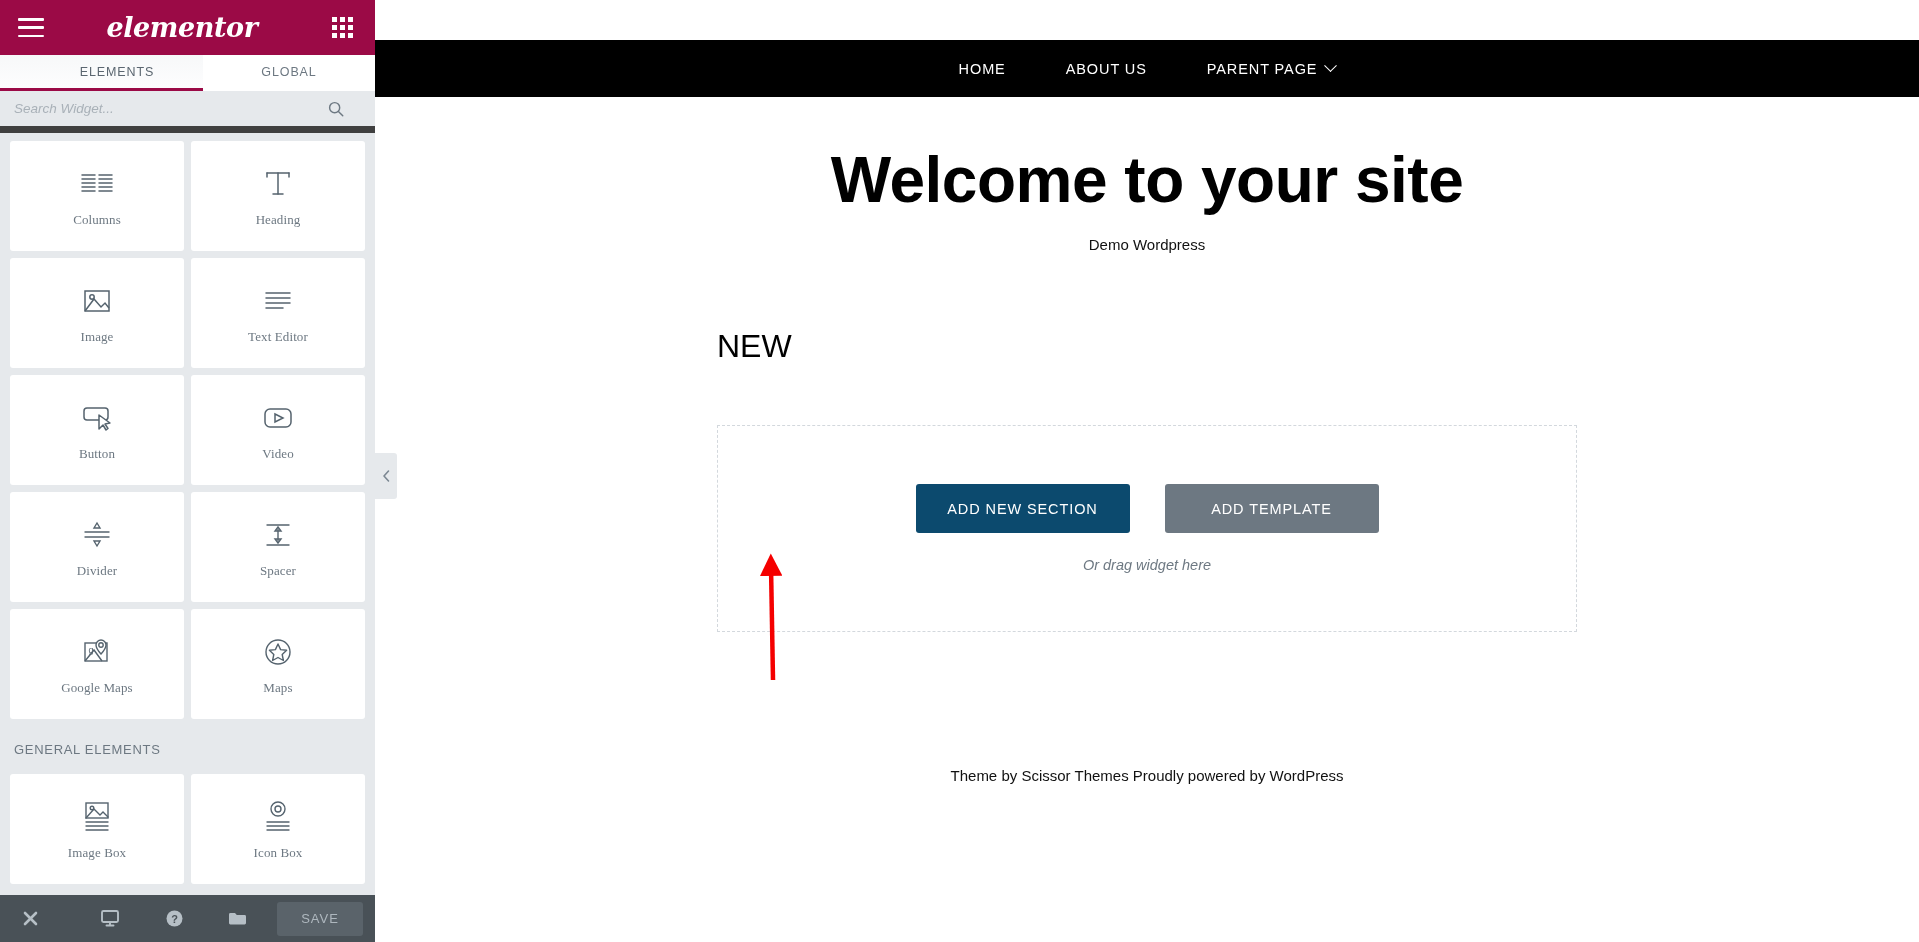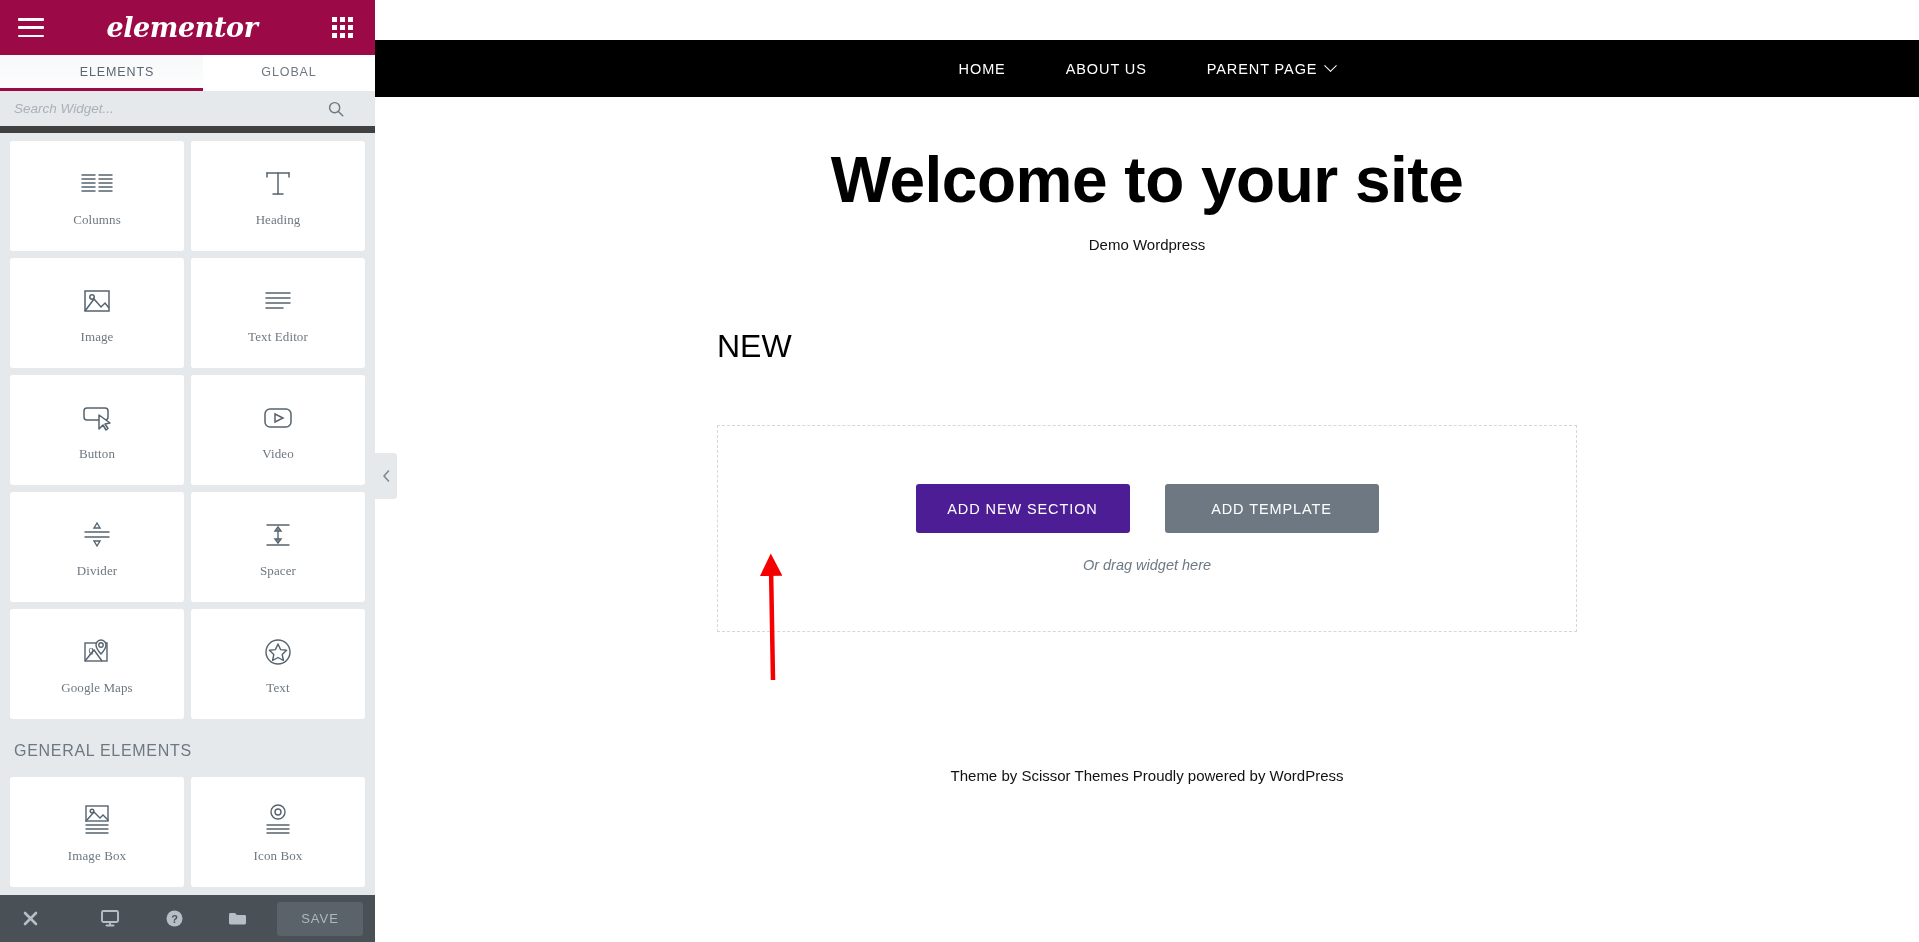--- a/index.html
+++ b/index.html
@@ -159,21 +159,21 @@
     color: #55636e;
     margin-bottom: 8px;
   }
   .widget-card .wlabel {
     font-size: 13px;
     color: #6d7882;
     letter-spacing: 0.1px;
     font-family: Liberation Serif, serif;
   }
   .section-title {
-    font-size: 16px;
+    font-size: 13px;
     letter-spacing: 0.7px;
     color: #6d7882;
     padding: 16px 4px 10px 4px;
     grid-column: 1 / -1;
   }
 
   
   .panel-footer {
     height: 47px;
     flex: 0 0 47px;
@@ -300,21 +300,21 @@
     border: 1.6px dashed #d3d8dd;
     height: 207px;
     display: flex;
     flex-direction: column;
     align-items: center;
     justify-content: center;
     position: relative;
   }
   .as-buttons { display: flex; gap: 35px; align-items: center; }
   .btn-add-section {
-    background: #4c1d95;
+    background: #0c4a6e;
     color: #ffffff;
     border: none;
     border-radius: 3px;
     width: 214px;
     height: 49px;
     font-family: "Liberation Sans", sans-serif;
     font-size: 14.5px;
     letter-spacing: 0.9px;
     cursor: pointer;
   }
@@ -510,21 +510,21 @@
           <span class="wlabel">Google Maps</span>
         </div>
 
         <div class="widget-card">
           <span class="wicon">
             <svg width="32" height="32" viewBox="0 0 32 32" stroke="#55636e" stroke-width="1.4" fill="none">
               <circle cx="16" cy="16" r="12"></circle>
               <polygon points="16,8 18.6,13.6 24.6,14.3 20.2,18.5 21.4,24.5 16,21.5 10.6,24.5 11.8,18.5 7.4,14.3 13.4,13.6" stroke-linejoin="round"></polygon>
             </svg>
           </span>
-          <span class="wlabel">Text</span>
+          <span class="wlabel">Maps</span>
         </div>
 
         <div class="section-title">GENERAL ELEMENTS</div>
 
         <div class="widget-card">
           <span class="wicon">
             <svg width="32" height="34" viewBox="0 0 32 34" stroke="#55636e" stroke-width="1.4" fill="none" stroke-linecap="round">
               <rect x="5" y="3" width="22" height="15"></rect>
               <circle cx="11" cy="8" r="1.8"></circle>
               <polyline points="5,18 13,9 19,15 22,12 27,17"></polyline>

